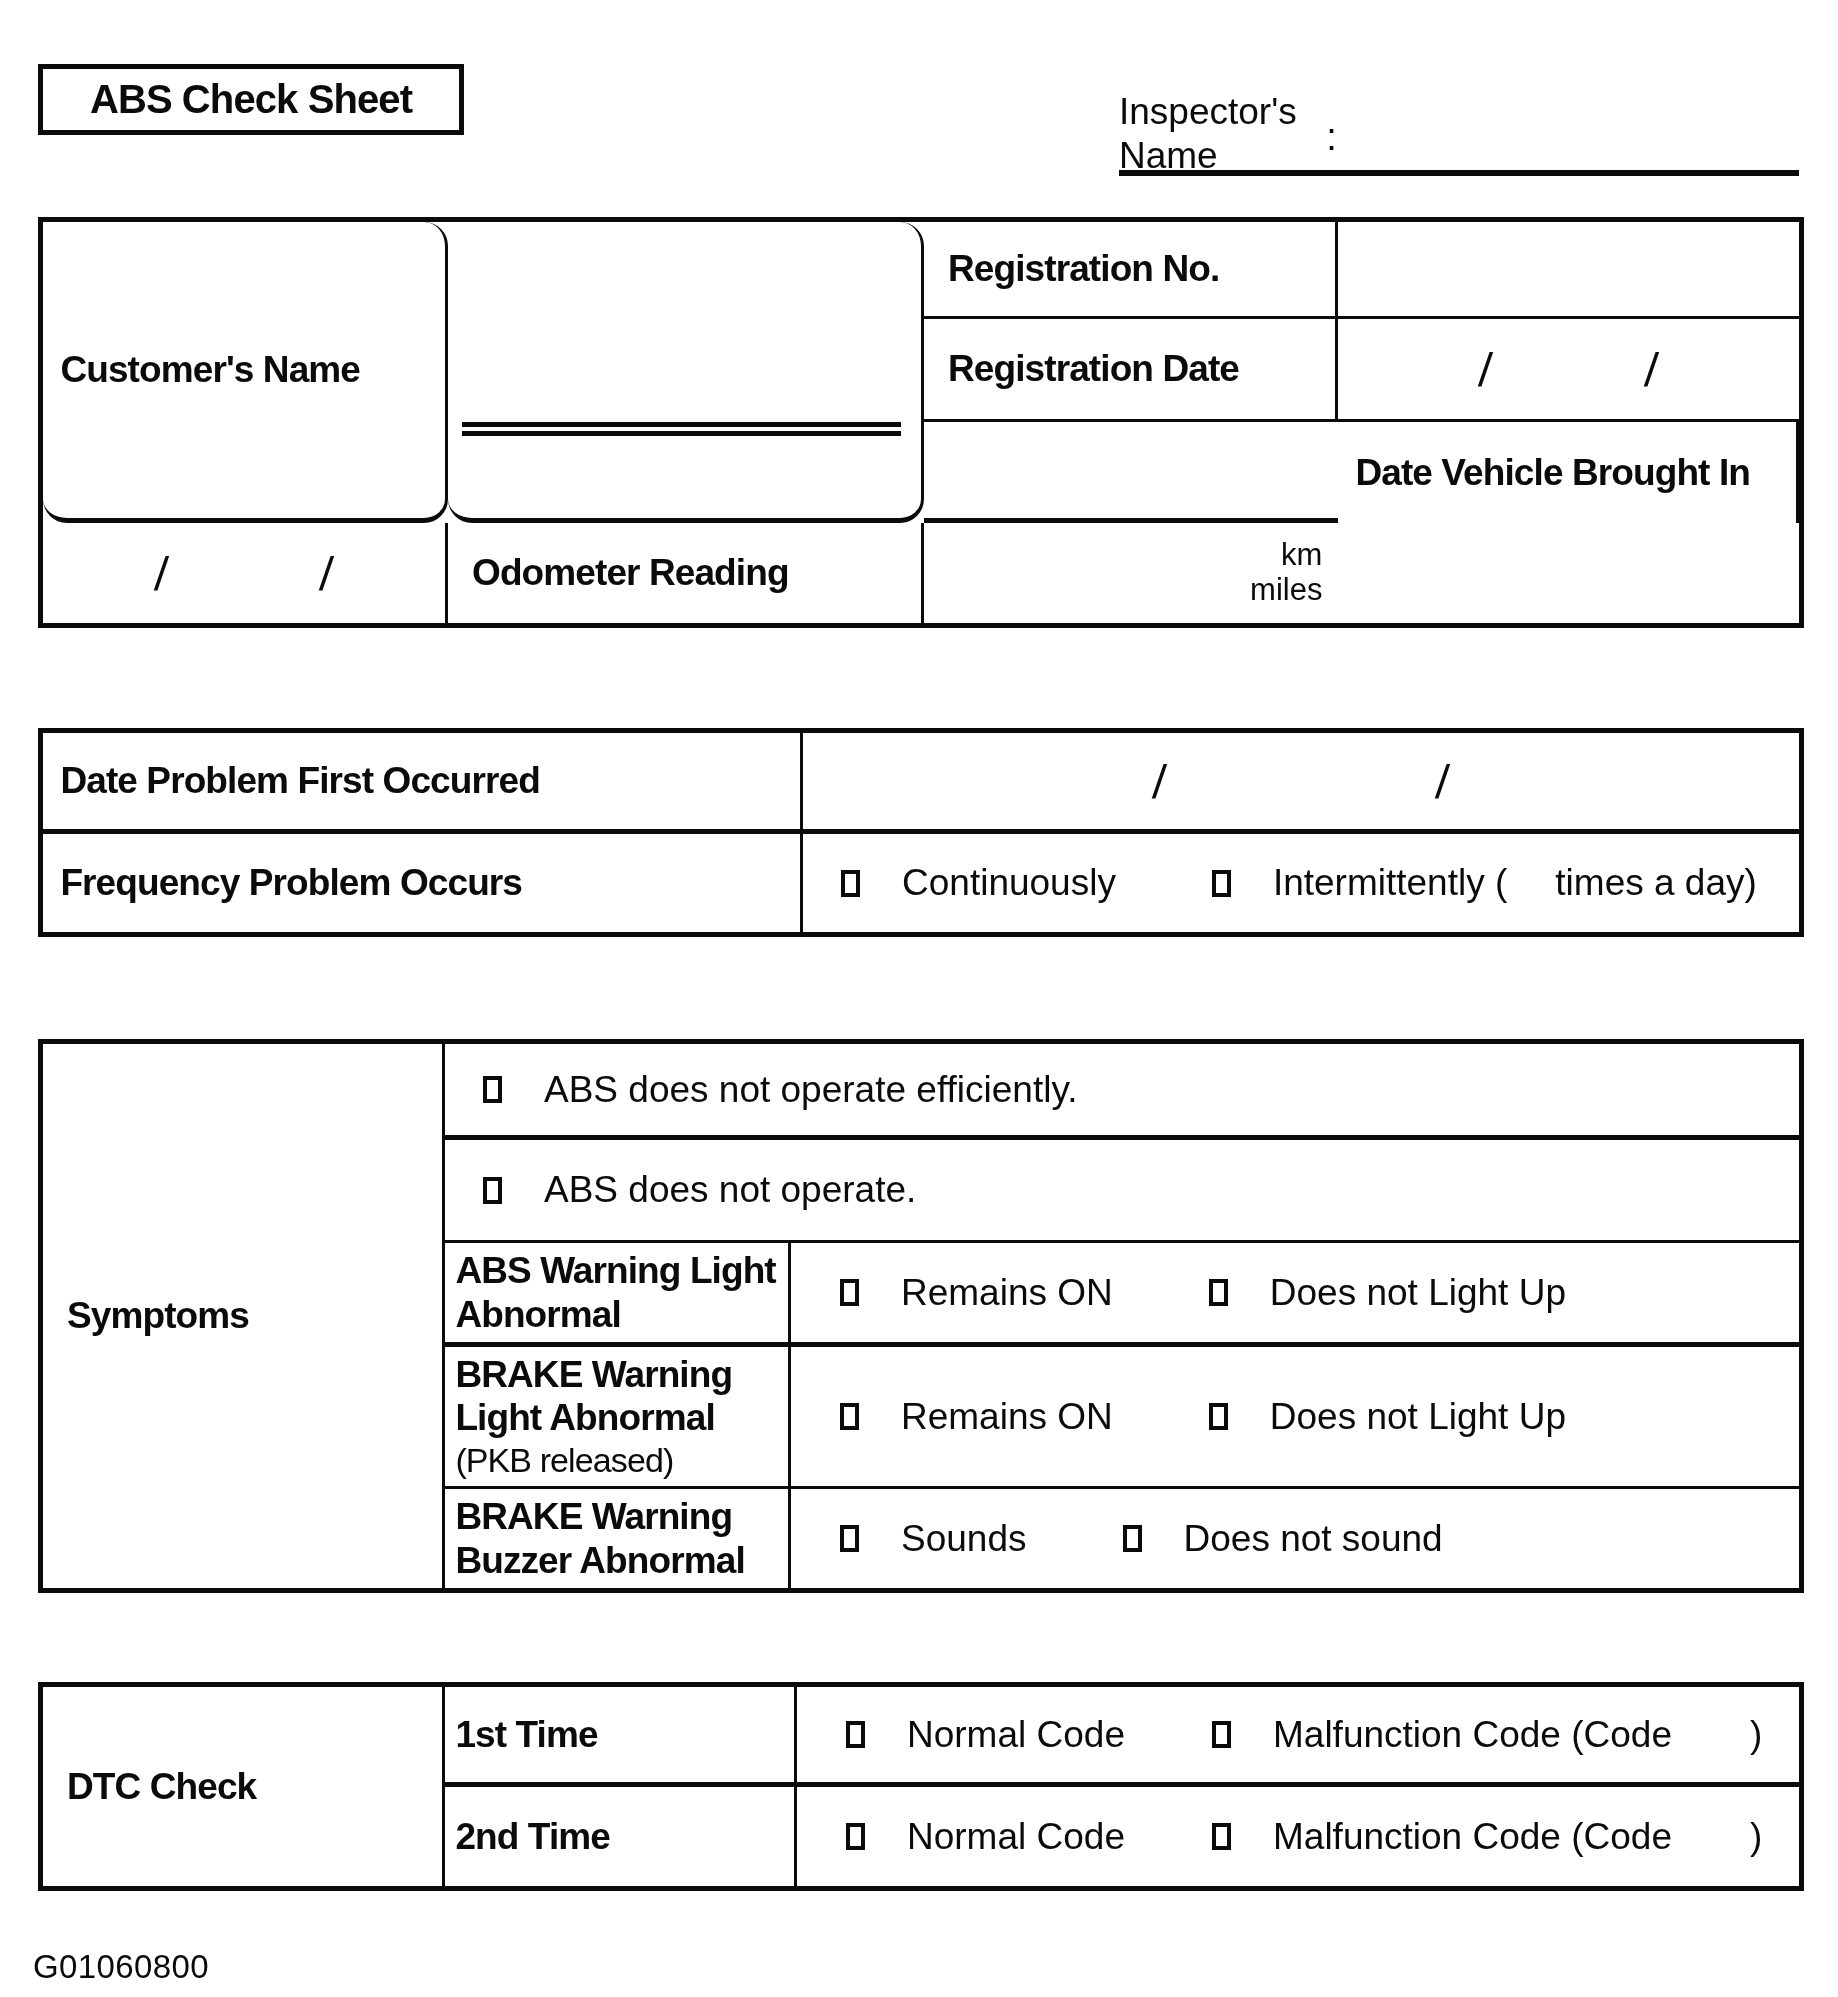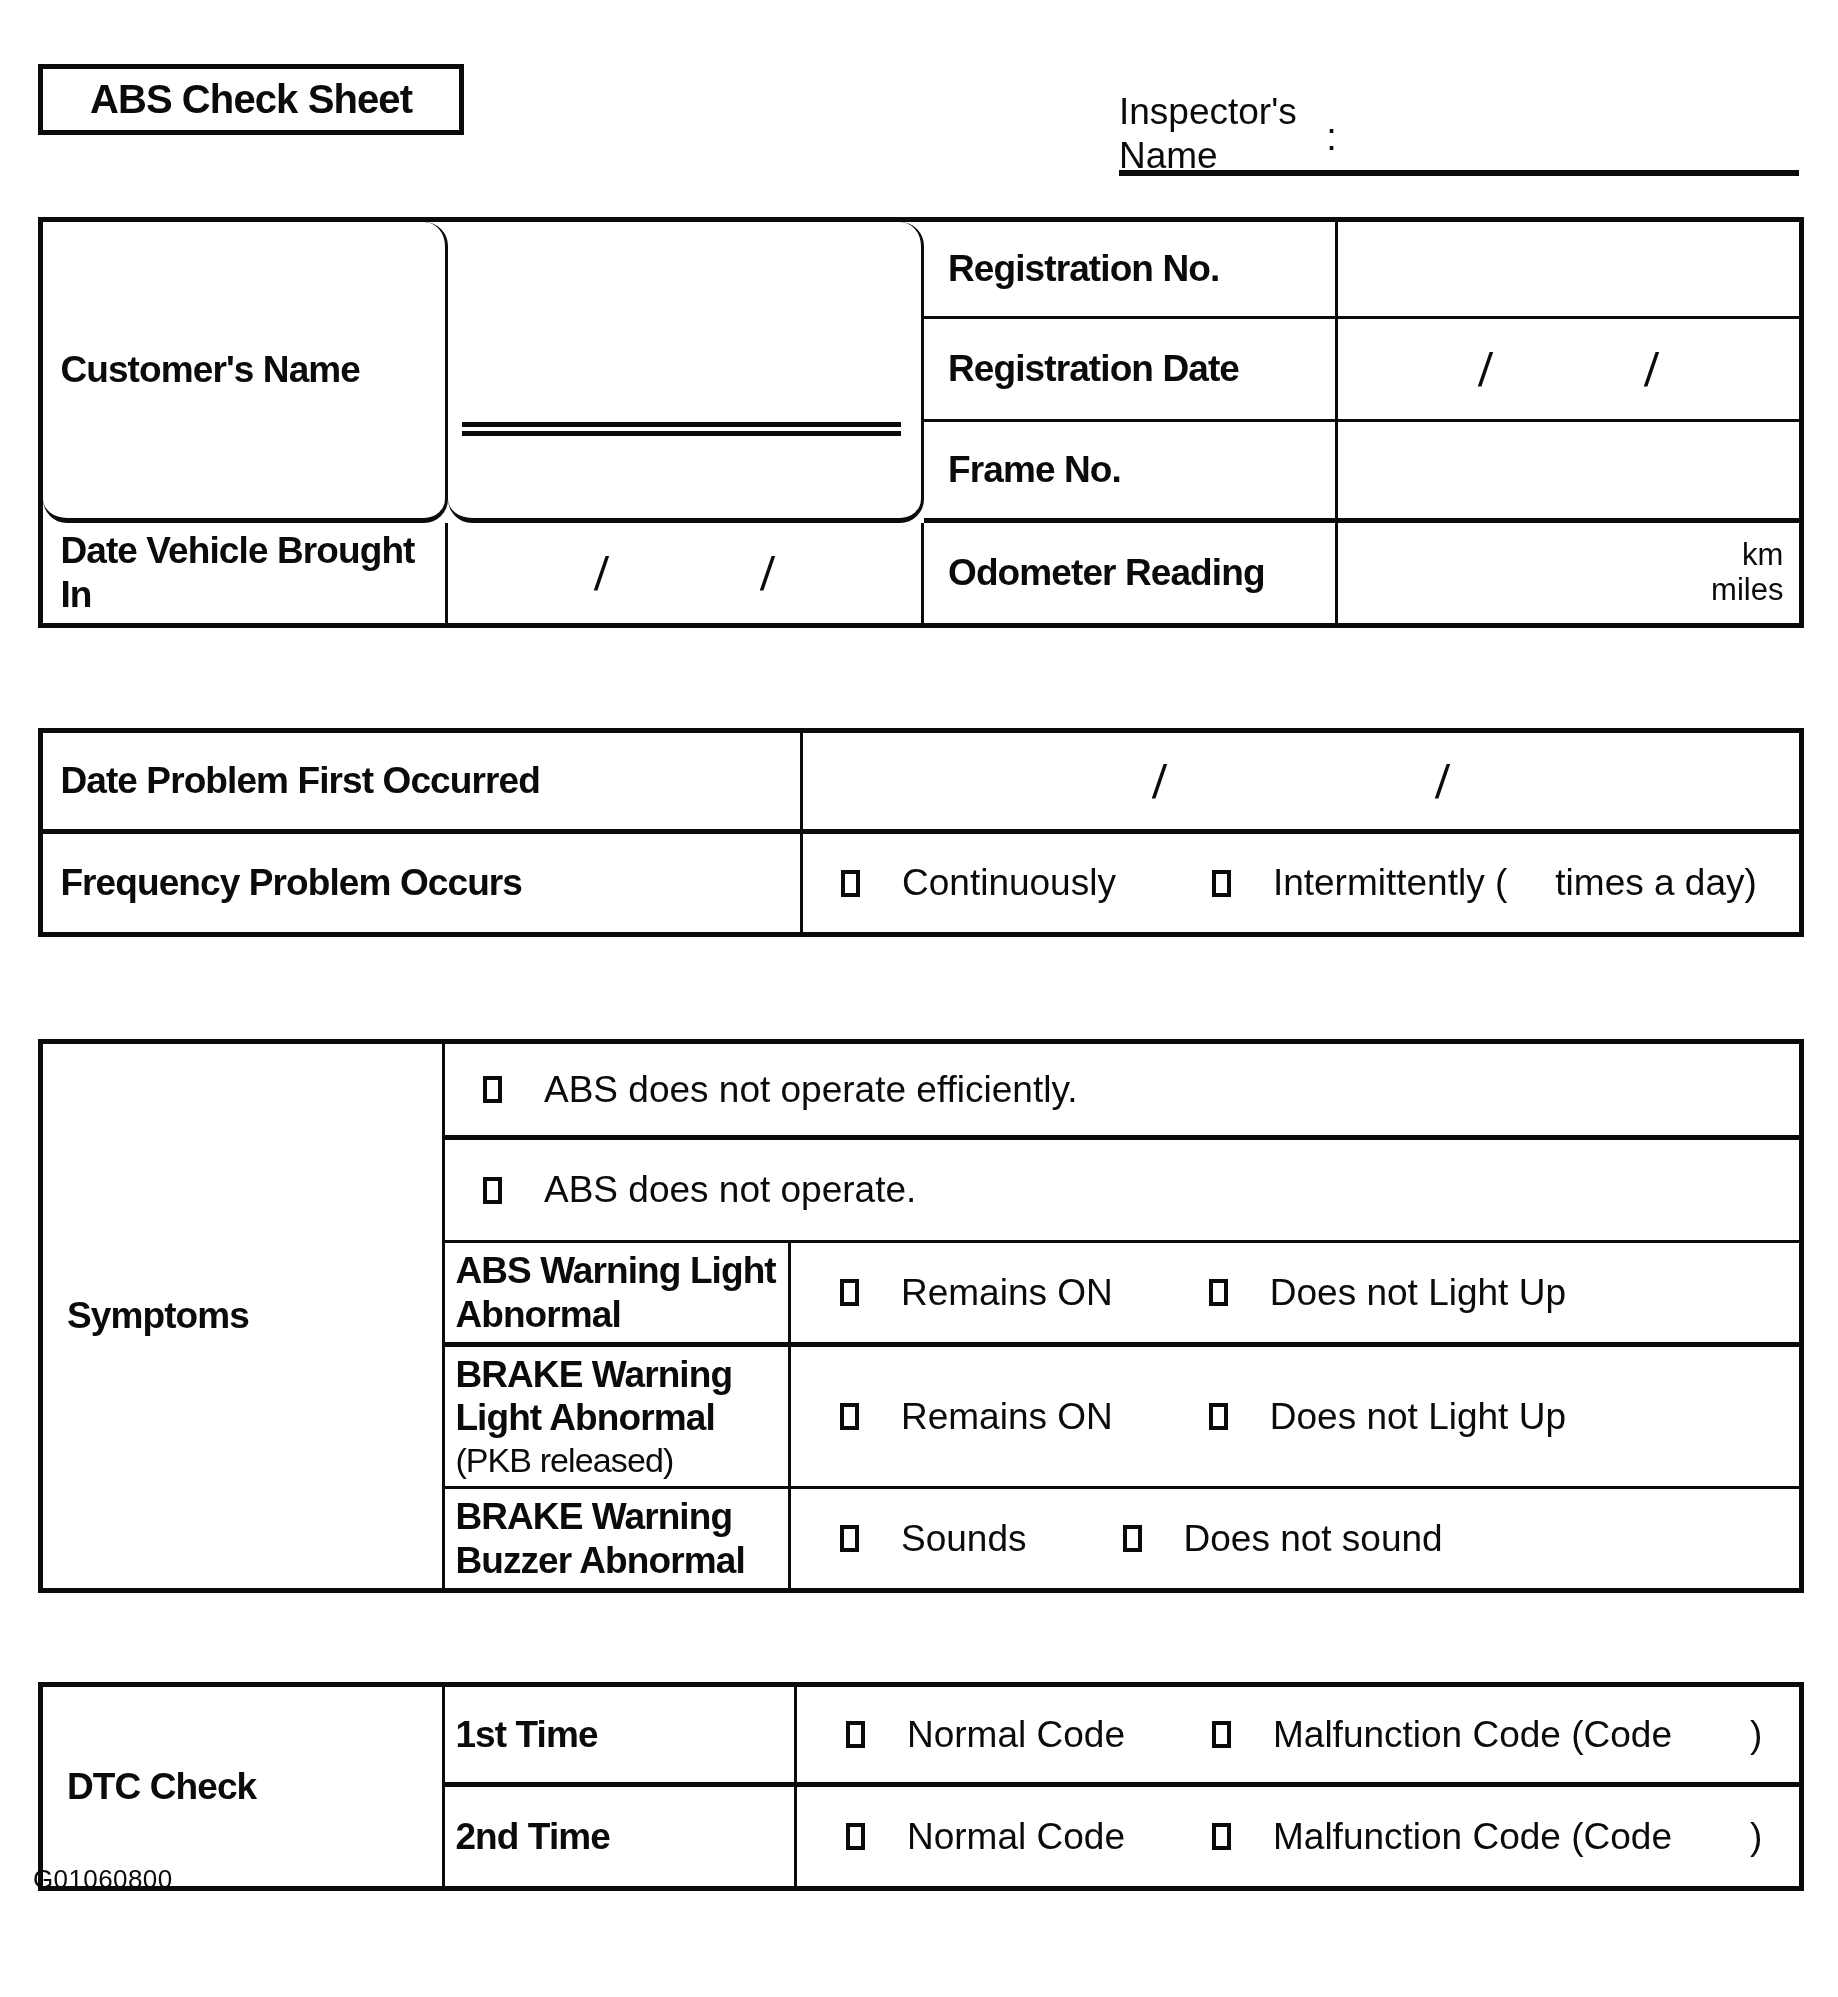--- a/index.html
+++ b/index.html
@@ -68,21 +68,21 @@
     grid-template-rows:96px 103px 104px 142px 1fr; }
   .span5r { grid-row:span 5; }
   .span2c { grid-column:span 2; }
   .chk-left { padding-left:38px; }
   .chk-right { padding-left:49px; }
   
   #tbl-dtc { left:38px; top:1682px; width:1766px; height:209px;
     grid-template-columns:402px 352px 1fr; grid-template-rows:100px 1fr; }
   .span2r { grid-row:span 2; }
   
-  .figure-code { position:absolute; left:33px; top:1864px; font-size:26px; letter-spacing:0.4px; }
+  .figure-code { position:absolute; left:33px; top:1948px; font-size:33px; letter-spacing:0.4px; }
 </style>
 </head>
 <body>
 
 <div class="page">
 
   <div class="title-box">
     <span class="t">ABS Check Sheet</span>
   </div>
 
@@ -110,23 +110,20 @@
     <div class="cell br4 bb4 pl28">
       <span class="lbl">Registration Date</span>
     </div>
     <div class="cell bb4">
       <div class="slashes gap175">
         <span class="slash">/</span>
         <span class="slash">/</span>
       </div>
     </div>
 
-    <div class="cell br4 bb6 pl28">
-      <span class="lbl">Frame No.</span>
-    </div>
     <div class="cell bb6"></div>
 
     <div class="cell br4 pl20">
       <span class="lbl">Date Vehicle Brought In</span>
     </div>
     <div class="cell br4">
       <div class="slashes gap175">
         <span class="slash">/</span>
         <span class="slash">/</span>
       </div>

